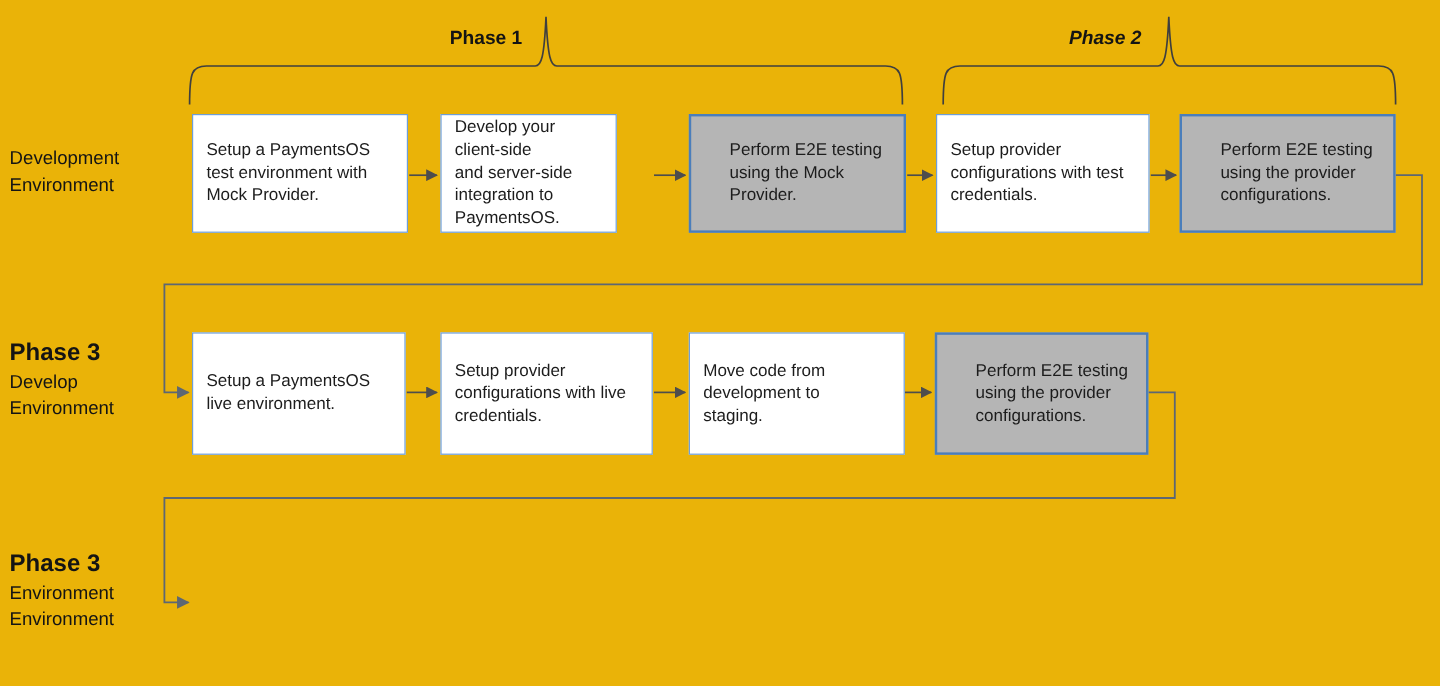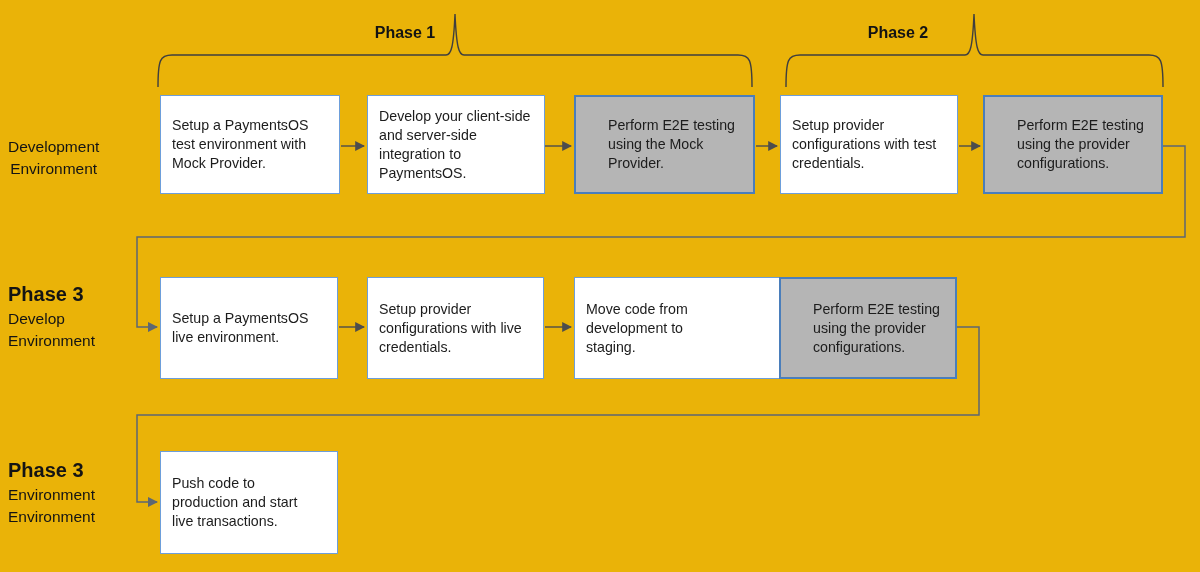--- a/index.html
+++ b/index.html
@@ -13,46 +13,46 @@
     position:absolute; box-sizing:border-box;
     background:#ffffff; border:1px solid #6d9eda;
     display:flex; align-items:center;
     padding:0 11px; font-size:14.2px; line-height:19px;
     color:#1c1c1c; white-space:pre-line;
   }
   .box.gray { background:#b5b5b5; border:2px solid #4a7ebb;padding-left:32px; }
 
   
   .b1a { left:160px; top:95px;  width:180px; height:99px; }
-  .b1b { left:367px; top:95px;  width:178px; height:99px; }
+  .b1b { left:367px; top:95px;  width:147px; height:99px; }
   .b1c { left:574px; top:95px;  width:181px; height:99px; }
   .b1d { left:780px; top:95px;  width:178px; height:99px; }
   .b1e { left:983px; top:95px;  width:180px; height:99px; }
   
   .b2a { left:160px; top:277px; width:178px; height:102px; }
   .b2b { left:367px; top:277px; width:177px; height:102px; }
-  .b2c { left:574px; top:277px; width:207px; height:102px; }
+  .b2c { left:574px; top:277px; width:180px; height:102px; }
   .b2d { left:779px; top:277px; width:178px; height:102px; }
   
   .b3a { left:160px; top:451px; width:178px; height:103px; }
 
   .side-label {
     position:absolute; left:8px; font-size:15.5px; line-height:22px; color:#141414;
   }
   .phase-bold { font-weight:bold; font-size:20px; margin-bottom:3px; }
-  .pos-dev { top:136px;text-align:center; }
+  .pos-dev { top:122px; }
   .pos-p3  { top:283px; }
   .pos-p4  { top:459px; }
 
   .phase-top {
     position:absolute; top:24px; width:120px; text-align:center;
     font-weight:bold; font-size:16px; color:#141414;
   }
   .pos-phase1 { left:345px; }
-  .pos-phase2 { left:838px; }
+  .pos-phase2 { left:861px;font-style:italic; }
 </style>
 </head>
 <body>
 
 <div class="canvas">
 
   <svg class="svg-layer" viewBox="0 0 1200 572" xmlns="http://www.w3.org/2000/svg">
     <defs>
       <marker id="arrowDark" viewBox="0 0 10 10" refX="9" refY="5" markerWidth="7" markerHeight="7" orient="auto-start-reverse">
         <path d="M0,0 L10,5 L0,10 z" fill="#4d4d4d"></path>
@@ -120,17 +120,14 @@
   <div class="box b2b">Setup provider
 configurations with live
 credentials.</div>
   <div class="box b2c">Move code from
 development to
 staging.</div>
   <div class="box gray b2d">Perform E2E testing
 using the provider
 configurations.</div>
 
-  <div class="box b3a">Push code to
-production and start
-live transactions.</div>
 
 </div>
 
 </body></html>

